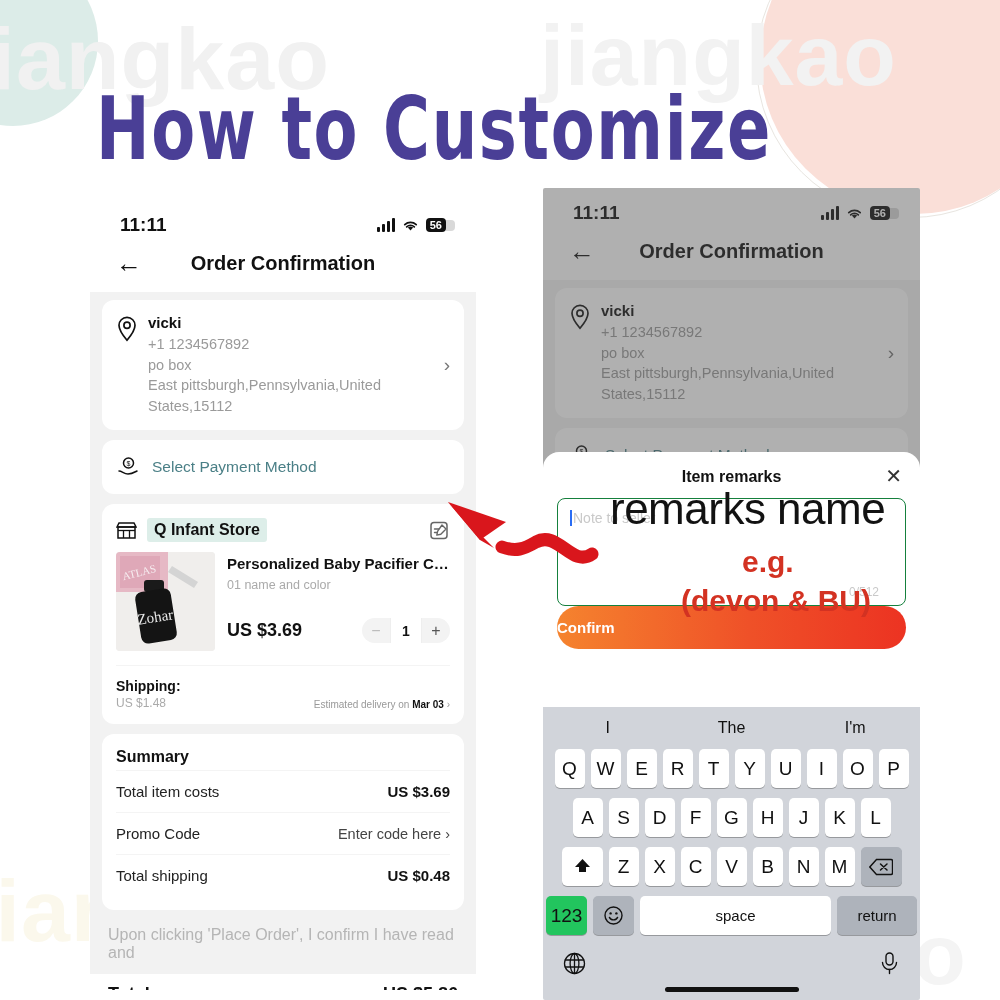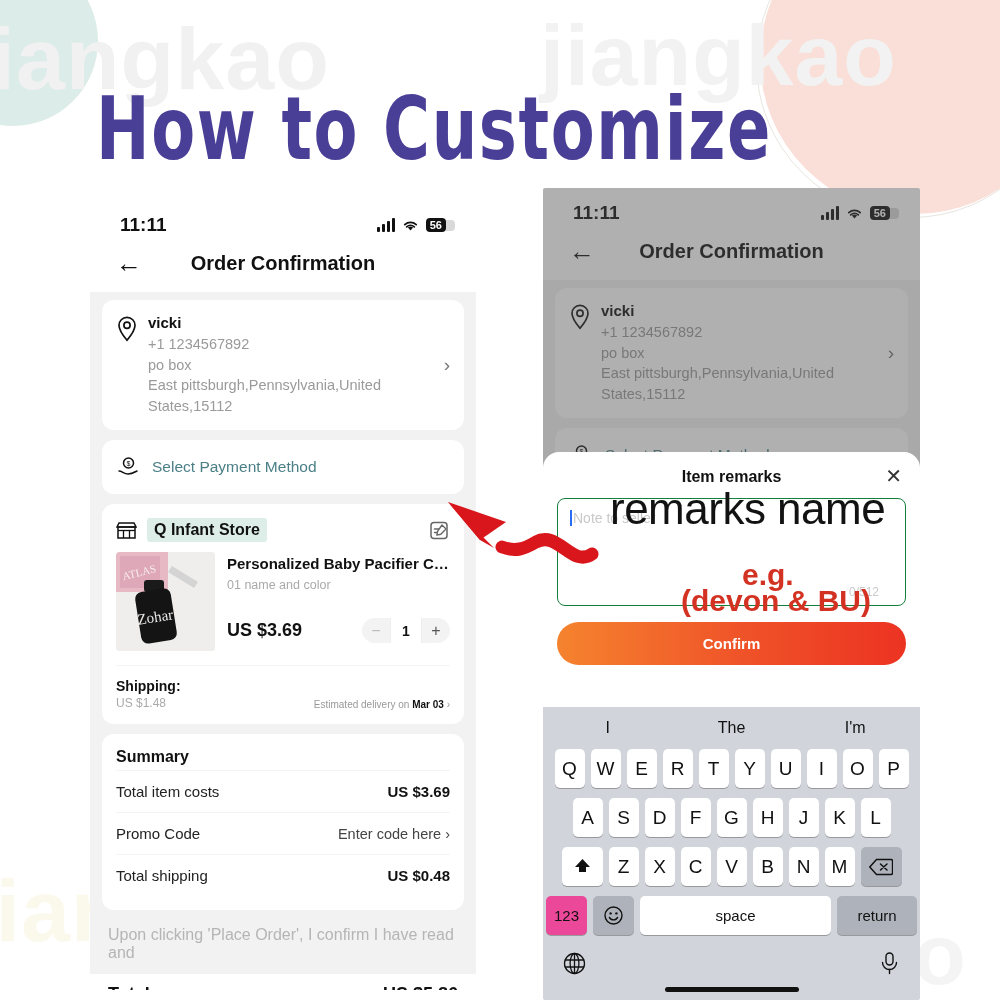--- a/index.html
+++ b/index.html
@@ -217,21 +217,21 @@
     vertical-align: -3px; margin-right: 1px;
   }
   .note-count {
     position: absolute; right: 26px; bottom: 6px;
     font-size: 12px; color: #c9c9c9;
   }
   .modal-cta {
     display: block; width: 100%; border: none; border-radius: 22px;
     background: linear-gradient(90deg, #f5832e 0%, #ef5128 55%, #ec3322 100%);
     color: #fff; font-size: 15px; font-weight: 700;
-    padding: 13px 0; margin-top: 16px; text-align: center;
+    padding: 13px 0; text-align: left;
     font-family: "Liberation Sans", sans-serif;
   }
 
   
   .keyboard {
     position: absolute; left: 0; right: 0; bottom: 0;
     background: #d1d4da; z-index: 6;
     padding: 0 3px 0 3px;
   }
   .predict {
@@ -253,40 +253,40 @@
     font-size: 19px; color: #111;
     box-shadow: 0 1px 0 rgba(0,0,0,0.28);
   }
   .krow.r2 { padding: 0 16px; }
   .krow.r3 .key.wide { width: 41px; background: #aeb3bb; }
   .krow.r4 { gap: 6px; }
   .krow.r4 .key { height: 39px; }
   .key.fn { background: #aeb3bb; width: 41px; font-size: 14px; }
   .key.space { flex: 1; background: #fff; font-size: 15px; }
   .key.ret { width: 80px; background: #aeb3bb; font-size: 15px; }
-  .key.num { width: 41px; background: #ec4899; font-size: 15px; }
+  .key.num { width: 41px; background: #22c55e; font-size: 19px; }
   .kbottom {
     display: flex; align-items: center; justify-content: space-between;
     padding: 2px 16px 4px 16px; height: 42px;
   }
   .home-ind {
     width: 134px; height: 5px; background: #111; border-radius: 3px;
     margin: 0 auto 8px auto;
   }
 
   
   .anno { position: absolute; z-index: 20; pointer-events: none; }
   .anno-remarks {
     left: 610px; top: 484px;
     font-size: 44px; color: #121212;
     font-family: "Liberation Sans", sans-serif;
     letter-spacing: -0.5px;
   }
   .anno-eg {
-    left: 742px; top: 558px;
+    left: 742px; top: 545px;
     font-size: 30px; font-weight: 700; color: #d33222;
   }
   .anno-devon {
     left: 681px; top: 584px;
     font-size: 30px; font-weight: 700; color: #d33222;
   }
   .anno-arrow { left: 432px; top: 492px; }
 </style>
 </head>
 <body>

